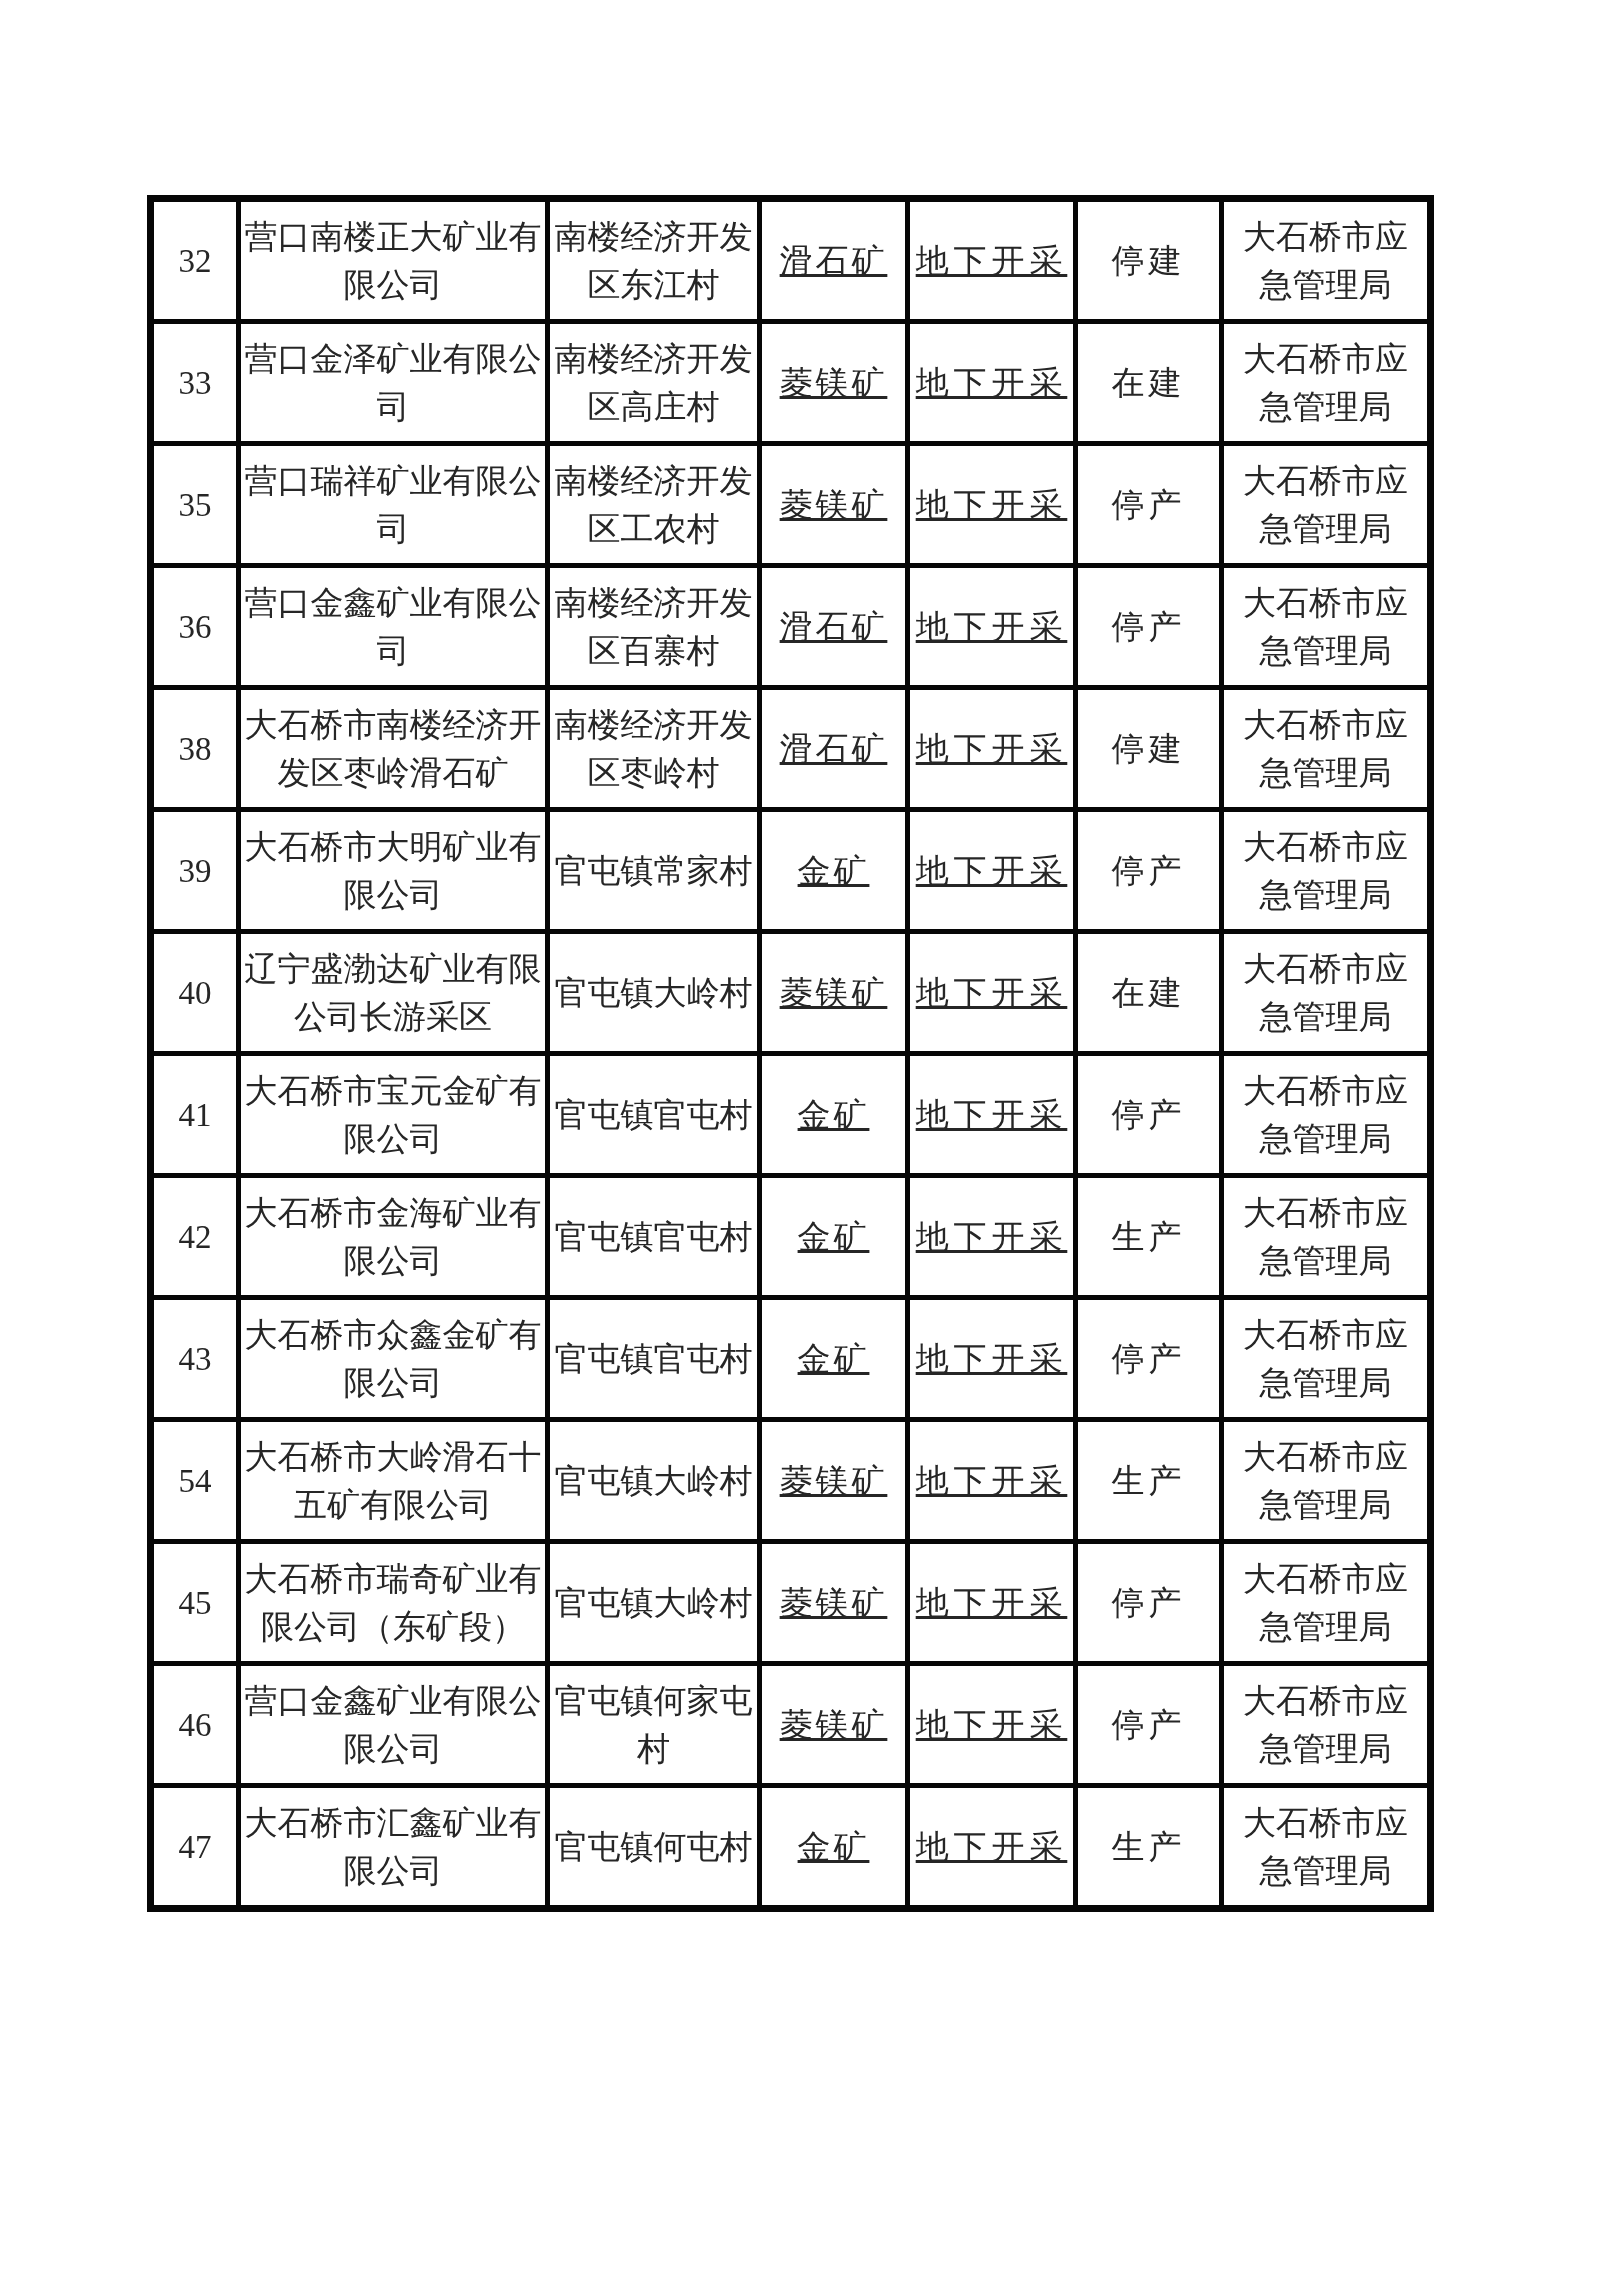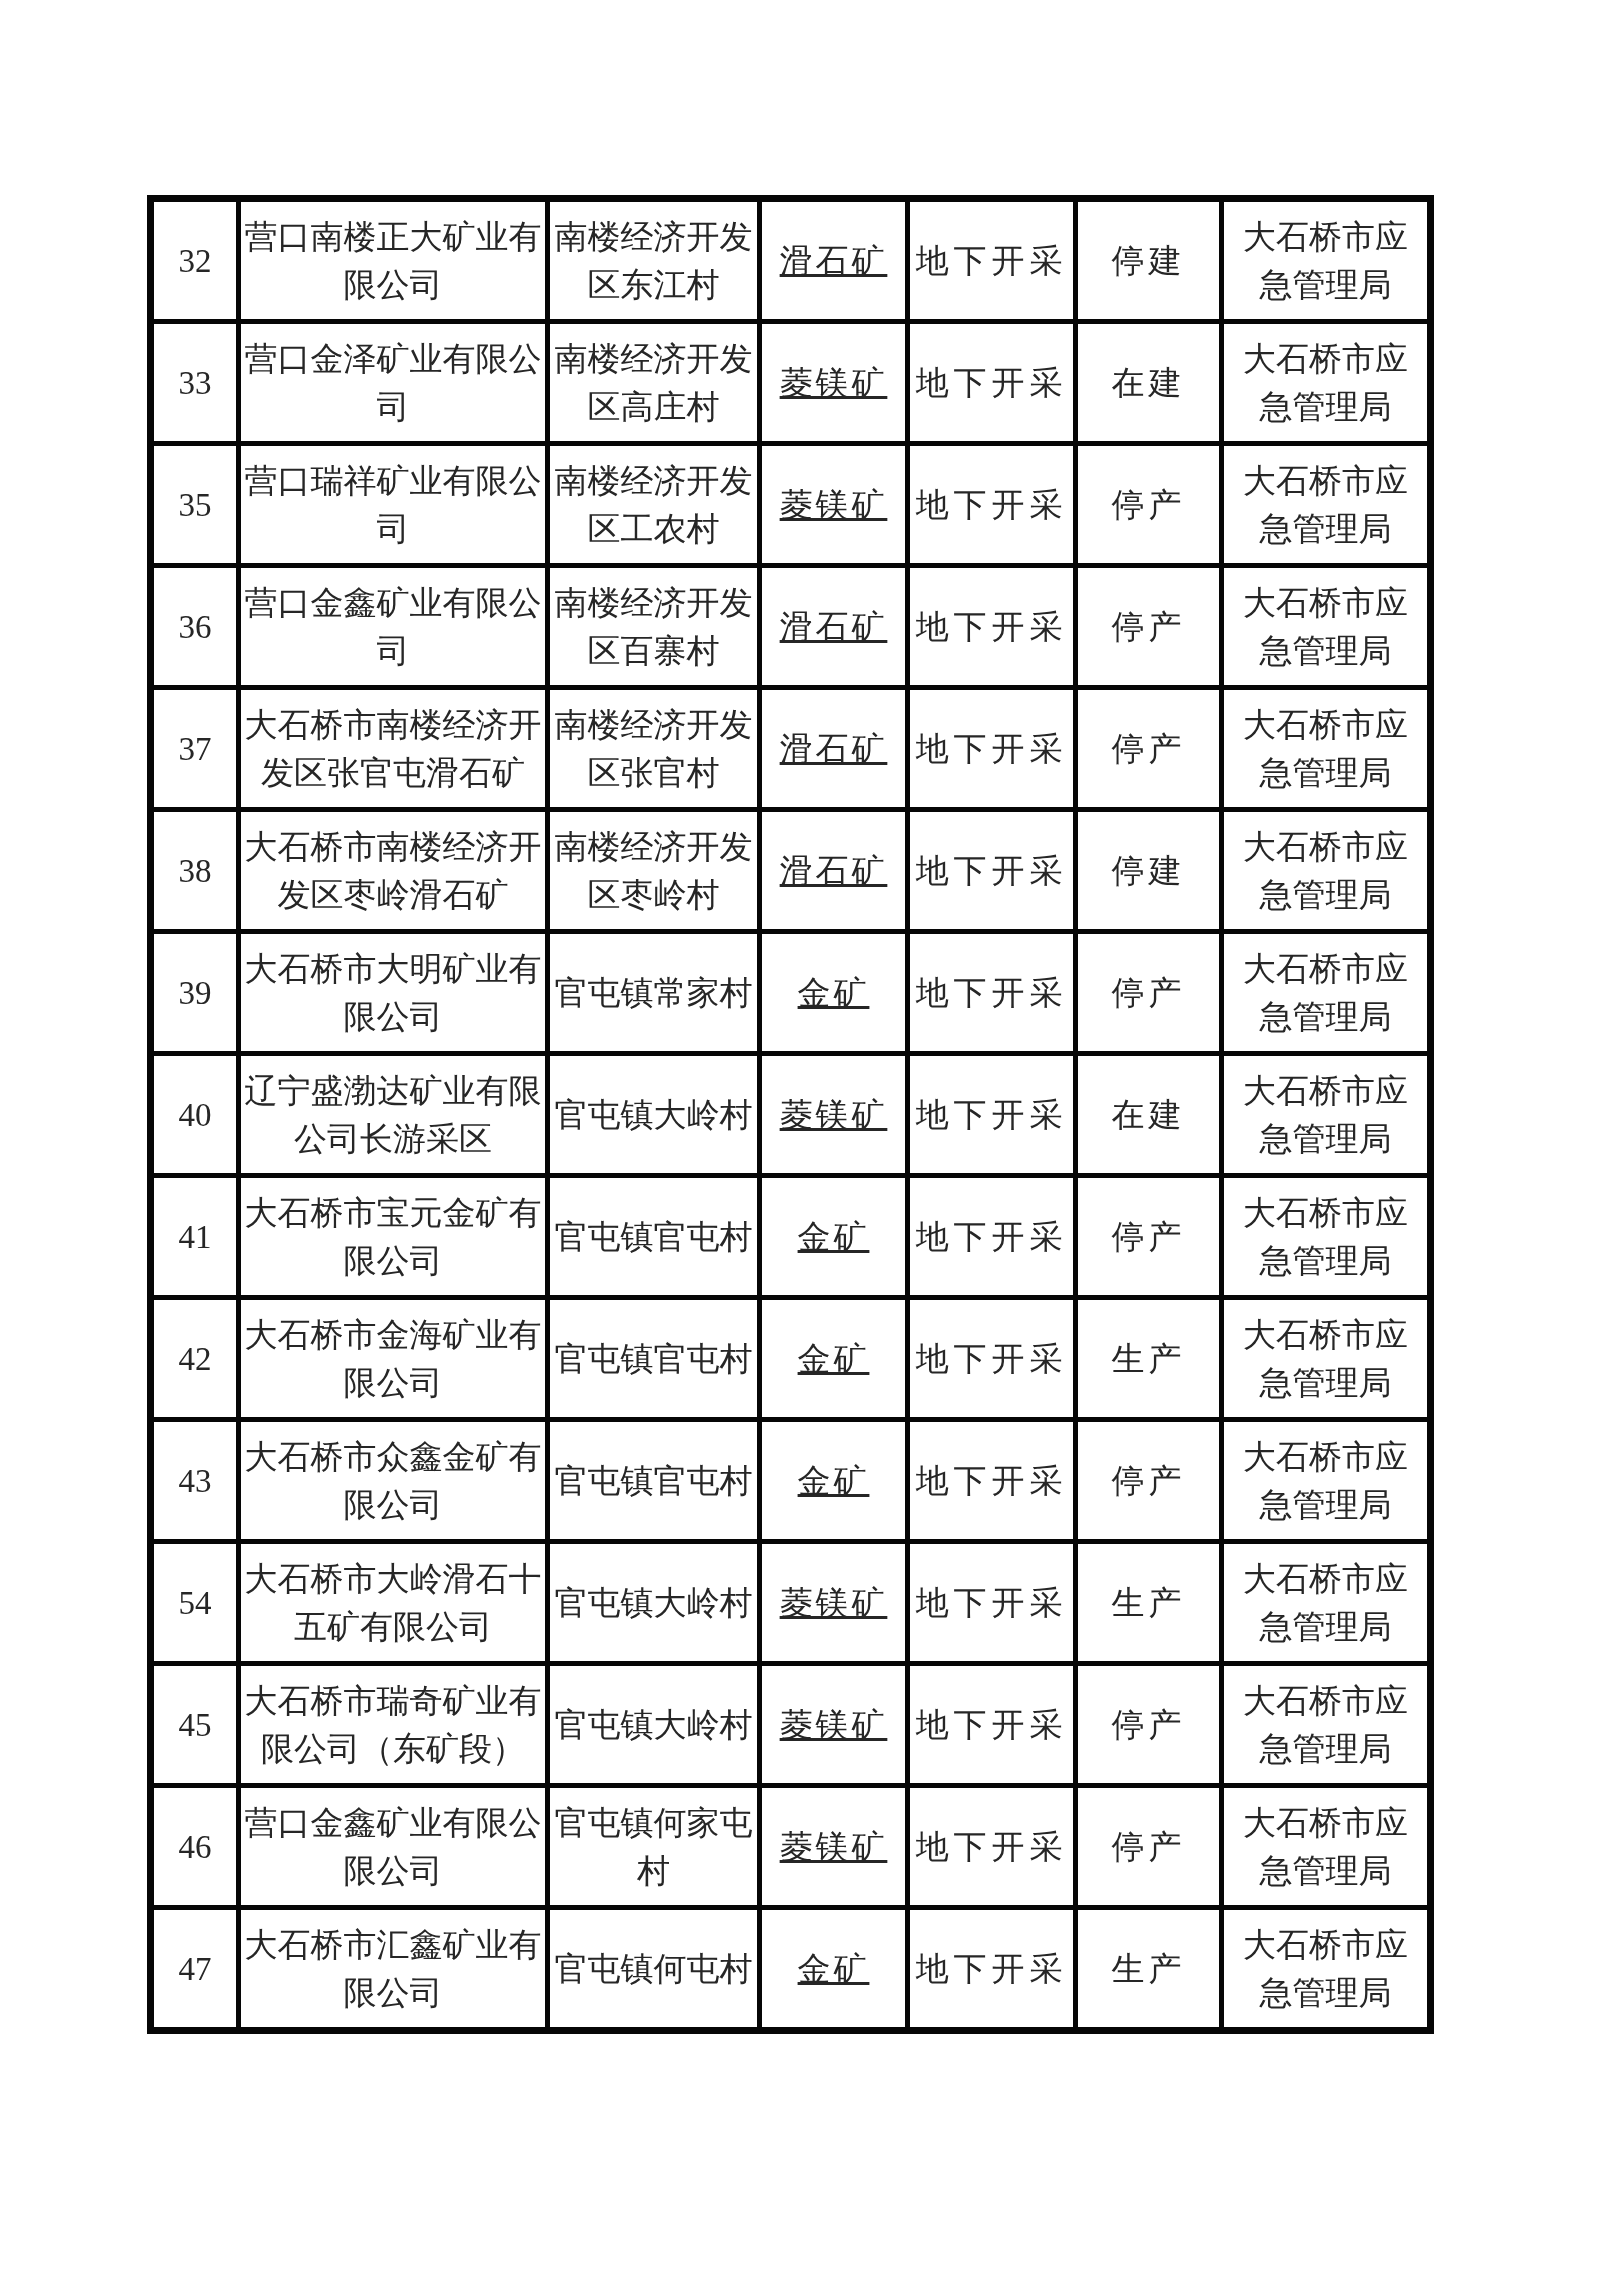--- a/index.html
+++ b/index.html
@@ -40,21 +40,21 @@
     white-space: pre-line;
     font-size: 33px;
     line-height: 48px;
     color: #262626;
     overflow: hidden;
   }
   td.c-no       { width: 78px;  font-size: 35px; }
   td.c-company  { width: 300px; }
   td.c-location { width: 203px; margin-left: 40px; }
   td.c-mineral  { width: 139px; letter-spacing: 2.9px; text-decoration: underline; }
-  td.c-method   { width: 159px; letter-spacing: 4.9px; }
+  td.c-method   { width: 159px; letter-spacing: 4.9px; text-decoration: underline; }
   td.c-status   { width: 137px; letter-spacing: 3.9px; font-family: Liberation Serif, serif; }
   td.c-reg      { width: 199px; }
 </style>
 </head>
 <body>
 
 <div class="sheet">
   <div class="table-wrap">
     <table class="mine-table">
       <tbody id="table-body">
@@ -100,32 +100,20 @@
 司</td>
     <td class="c-location">南楼经济开发
 区百寨村</td>
     <td class="c-mineral">滑石矿</td>
     <td class="c-method">地下开采</td>
     <td class="c-status">停产</td>
     <td class="c-reg">大石桥市应
 急管理局</td>
   </tr>
           <tr>
-    <td class="c-no">37</td>
-    <td class="c-company">大石桥市南楼经济开
-发区张官屯滑石矿</td>
-    <td class="c-location">南楼经济开发
-区张官村</td>
-    <td class="c-mineral">滑石矿</td>
-    <td class="c-method">地下开采</td>
-    <td class="c-status">停产</td>
-    <td class="c-reg">大石桥市应
-急管理局</td>
-  </tr>
-          <tr>
     <td class="c-no">38</td>
     <td class="c-company">大石桥市南楼经济开
 发区枣岭滑石矿</td>
     <td class="c-location">南楼经济开发
 区枣岭村</td>
     <td class="c-mineral">滑石矿</td>
     <td class="c-method">地下开采</td>
     <td class="c-status">停建</td>
     <td class="c-reg">大石桥市应
 急管理局</td>

